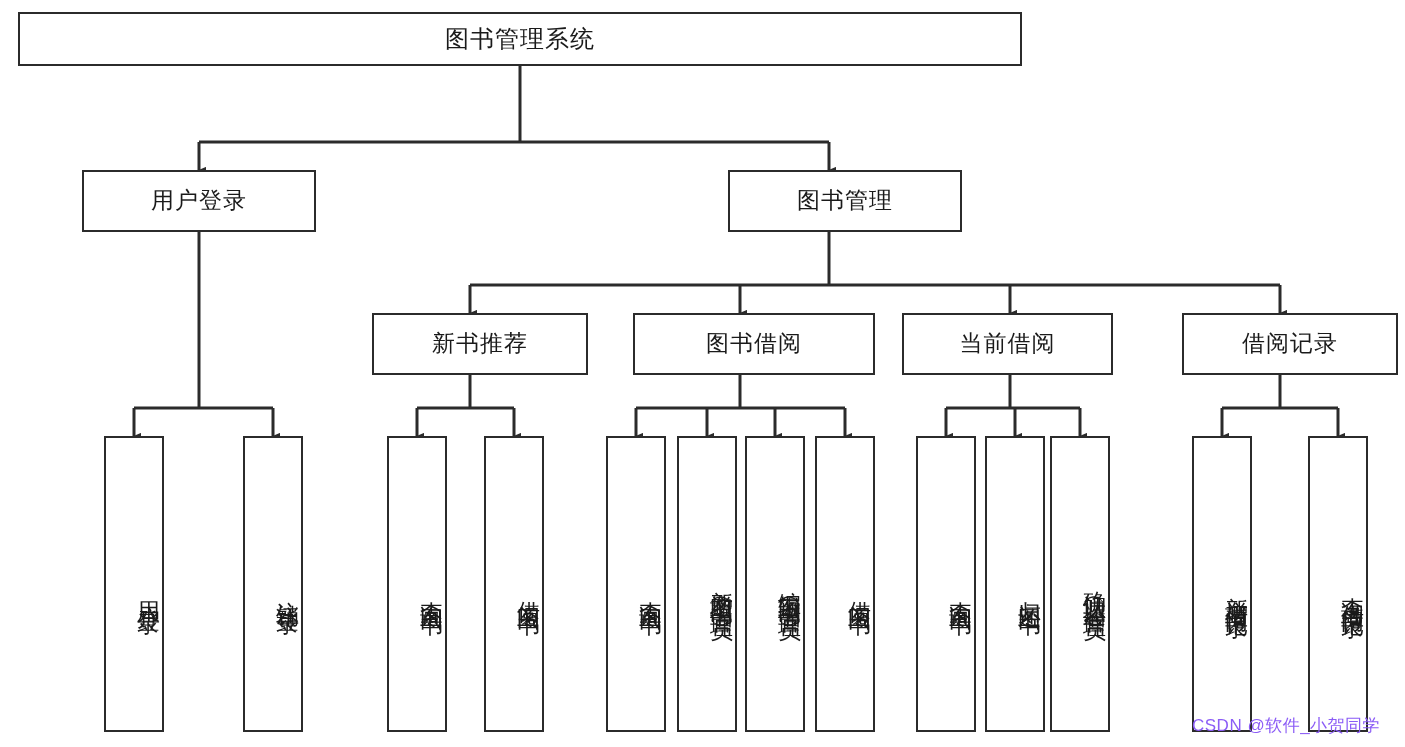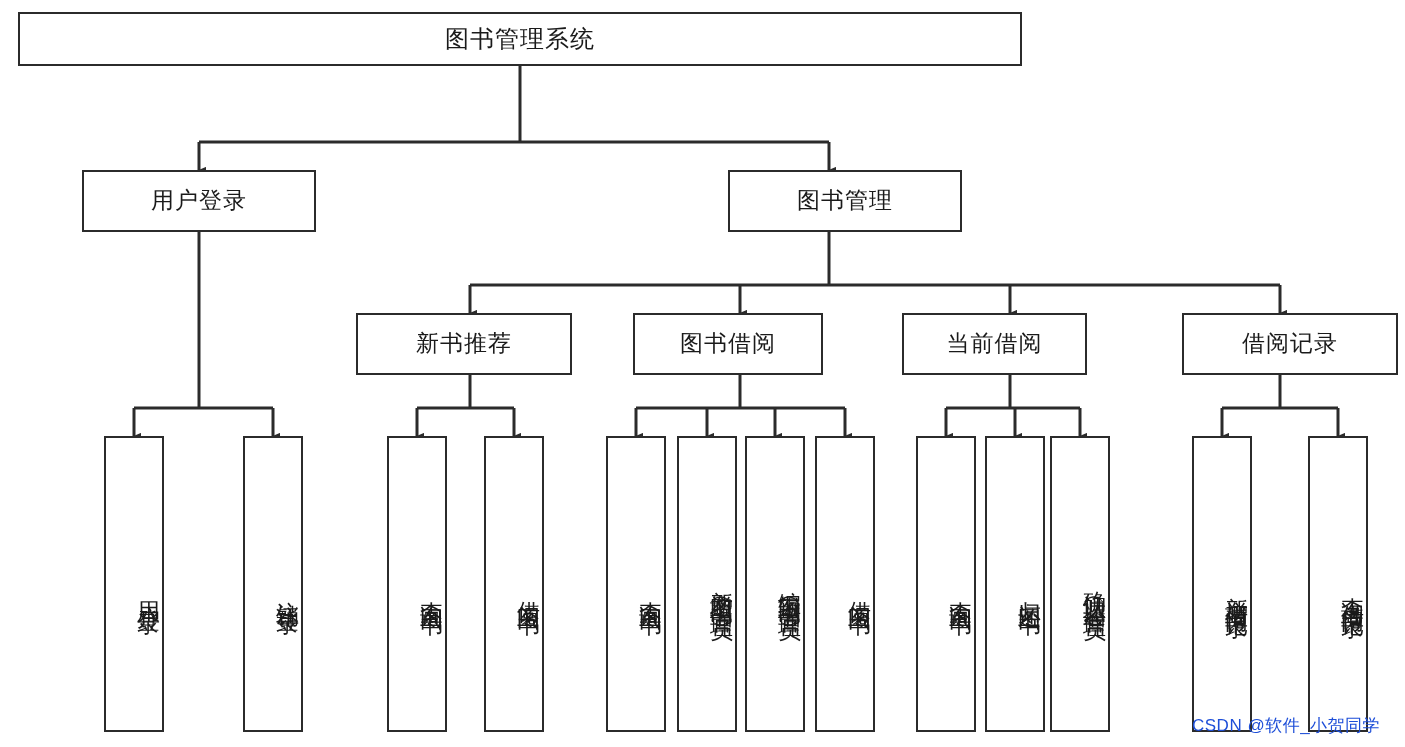--- a/index.html
+++ b/index.html
@@ -57,21 +57,21 @@
     text-align: left;
   }
   .node-v .vlabel {
     writing-mode: vertical-rl;
     text-orientation: upright;
     display: block;
   }
   .watermark {
     position: absolute;
     font-size: 17px;
-    color: #1d4ed8;
+    color: #8b5cf6;
     white-space: nowrap;
     letter-spacing: 0.5px;
     pointer-events: none;
   }
 </style>
 </head>
 <body>
 
 <div id="diagram-canvas">
 
@@ -121,27 +121,27 @@
   <div id="node-layer">
       <div class="node node-h node-root" style="left: 18px; top: 12px; width: 1004px; height: 54px;">
         <span class="hlabel">图书管理系统</span>
       </div>
       <div class="node node-h" style="left: 82px; top: 170px; width: 234px; height: 62px;">
         <span class="hlabel">用户登录</span>
       </div>
       <div class="node node-h" style="left: 712px; top: 170px; width: 234px; height: 62px; margin-left: 16px;">
         <span class="hlabel">图书管理</span>
       </div>
-      <div class="node node-h" style="left: 356px; top: 313px; width: 216px; height: 62px;">
+      <div class="node node-h" style="left: 372px; top: 313px; width: 216px; height: 62px;">
         <span class="hlabel">新书推荐</span>
       </div>
-      <div class="node node-h" style="left: 633px; top: 313px; width: 190px; height: 62px;">
+      <div class="node node-h" style="left: 633px; top: 313px; width: 242px; height: 62px;">
         <span class="hlabel">图书借阅</span>
       </div>
-      <div class="node node-h" style="left: 902px; top: 313px; width: 185px; height: 62px;">
+      <div class="node node-h" style="left: 902px; top: 313px; width: 211px; height: 62px;">
         <span class="hlabel">当前借阅</span>
       </div>
       <div class="node node-h" style="left: 1172px; top: 313px; width: 216px; height: 62px; margin-left: 10px;">
         <span class="hlabel">借阅记录</span>
       </div>
       <div class="node node-v" style="left: 104px; top: 436px; width: 60px; height: 296px;">
         <span class="vlabel">用户登录</span>
       </div>
       <div class="node node-v" style="left: 243px; top: 436px; width: 60px; height: 296px;">
         <span class="vlabel">注销登录</span>

